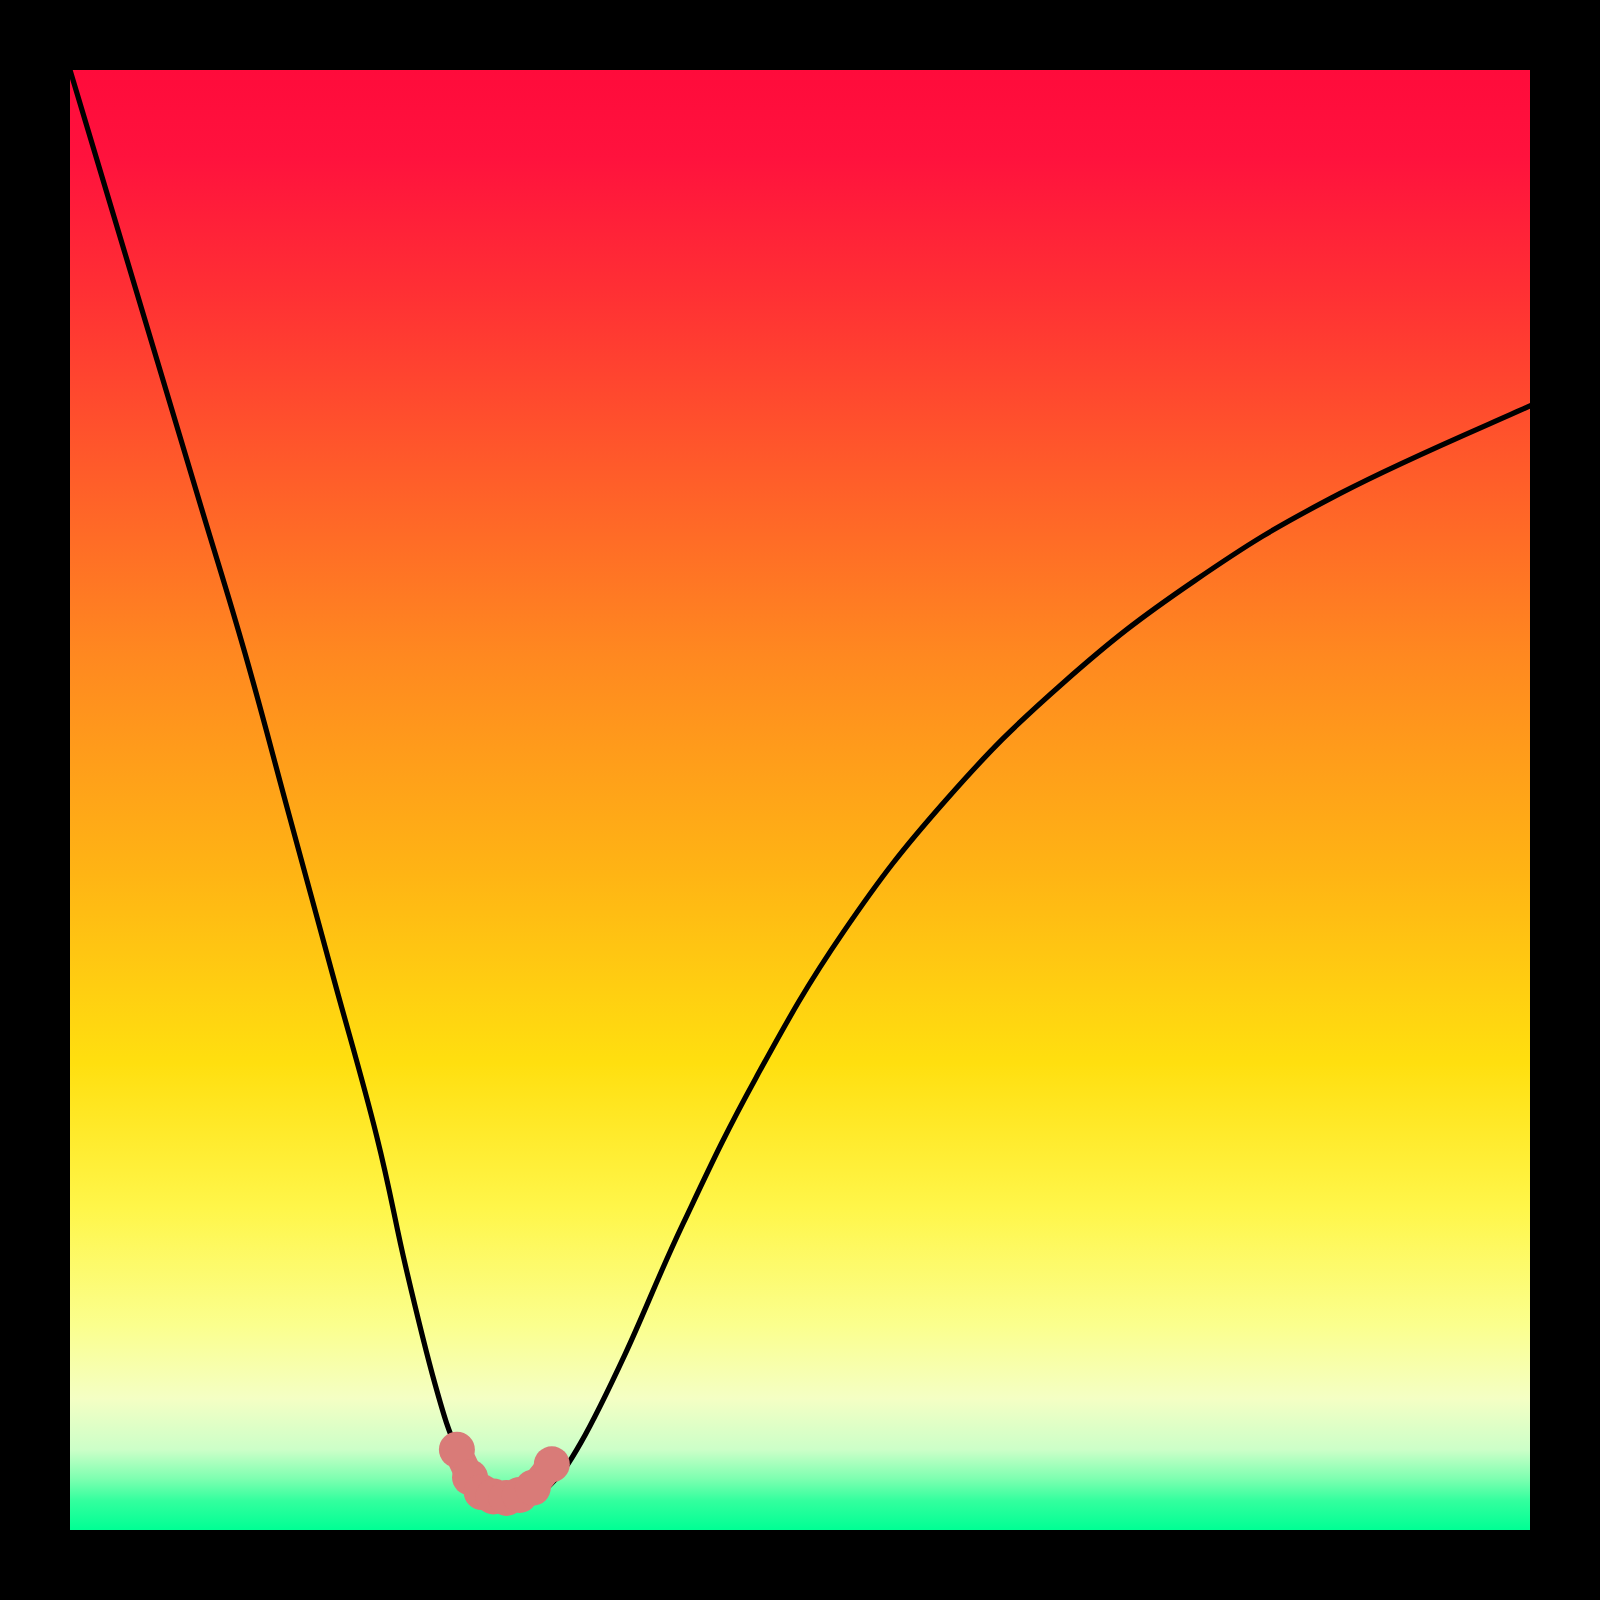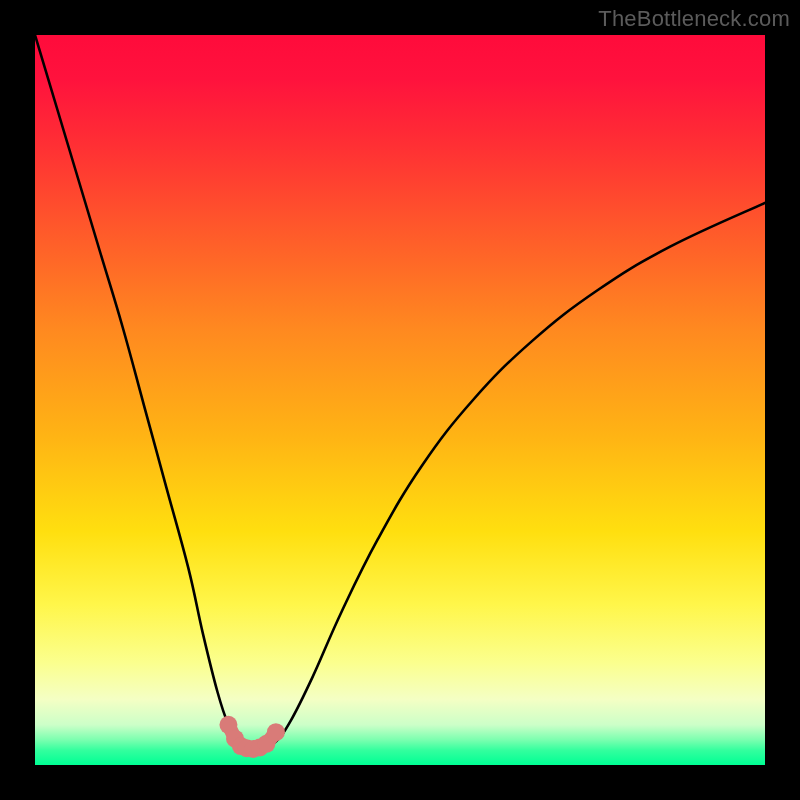--- a/index.html
+++ b/index.html
@@ -81,14 +81,13 @@
           <circle cx="200.02" cy="703.72" r="9" fill="#d97b78"></circle>
           <circle cx="205.86" cy="711.02" r="9" fill="#d97b78"></circle>
           <circle cx="211.70" cy="713.21" r="9" fill="#d97b78"></circle>
           <circle cx="218.27" cy="713.94" r="9" fill="#d97b78"></circle>
           <circle cx="224.84" cy="712.48" r="9" fill="#d97b78"></circle>
           <circle cx="231.41" cy="708.83" r="9" fill="#d97b78"></circle>
           <circle cx="240.90" cy="697.15" r="9" fill="#d97b78"></circle>
         </g>
     </svg>
   </div>
-  <div class="watermark">TheBottleneck.com</div>
 </div>
 
 </body></html>

